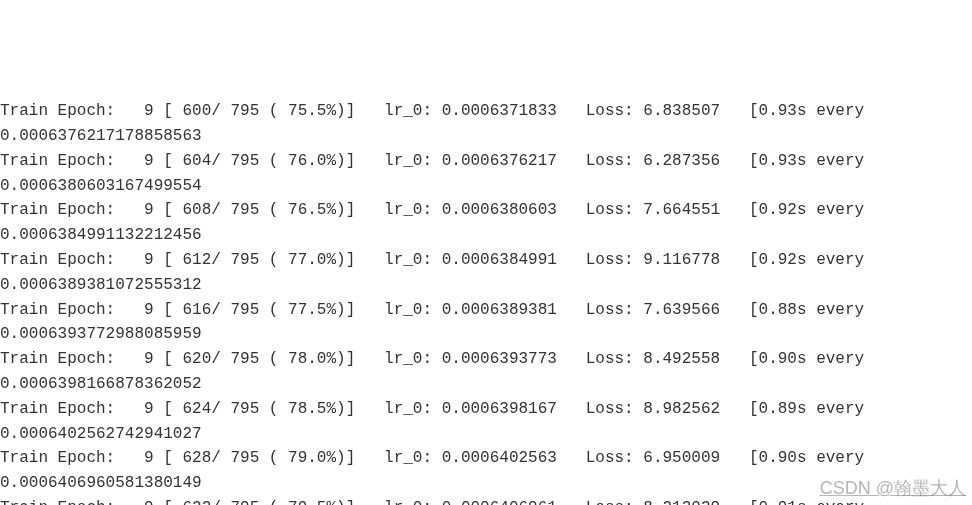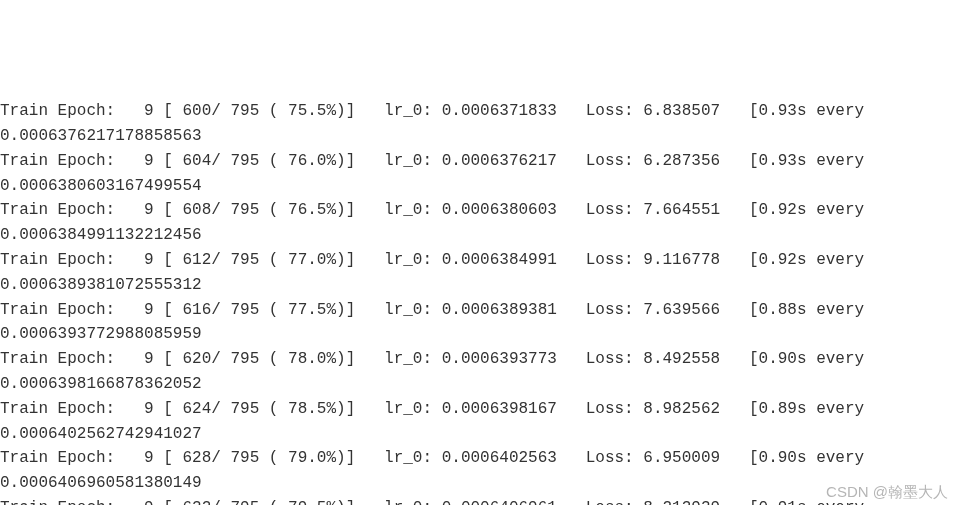--- a/index.html
+++ b/index.html
@@ -15,25 +15,26 @@
       overflow: hidden;
       position: relative;
       white-space: pre;
     }
     .log-output {
       padding: 0;
     }
     .watermark {
       position: absolute;
       bottom: 2px;
-      right: 24px;
+      right: 6px;
       color: rgba(120,120,120,0.55);
       font-family: "Microsoft YaHei", sans-serif;
-      font-size: 15px;
+      font-size: 18px;
       white-space: nowrap;
+      text-decoration: underline;
     }
   </style>
 </head>
 <body>
 
 
 
 <div class="log-output">Train Epoch:   9 [ 600/ 795 ( 75.5%)]   lr_0: 0.0006371833   Loss: 6.838507   [0.93s every
 0.0006376217178858563
 Train Epoch:   9 [ 604/ 795 ( 76.0%)]   lr_0: 0.0006376217   Loss: 6.287356   [0.93s every

